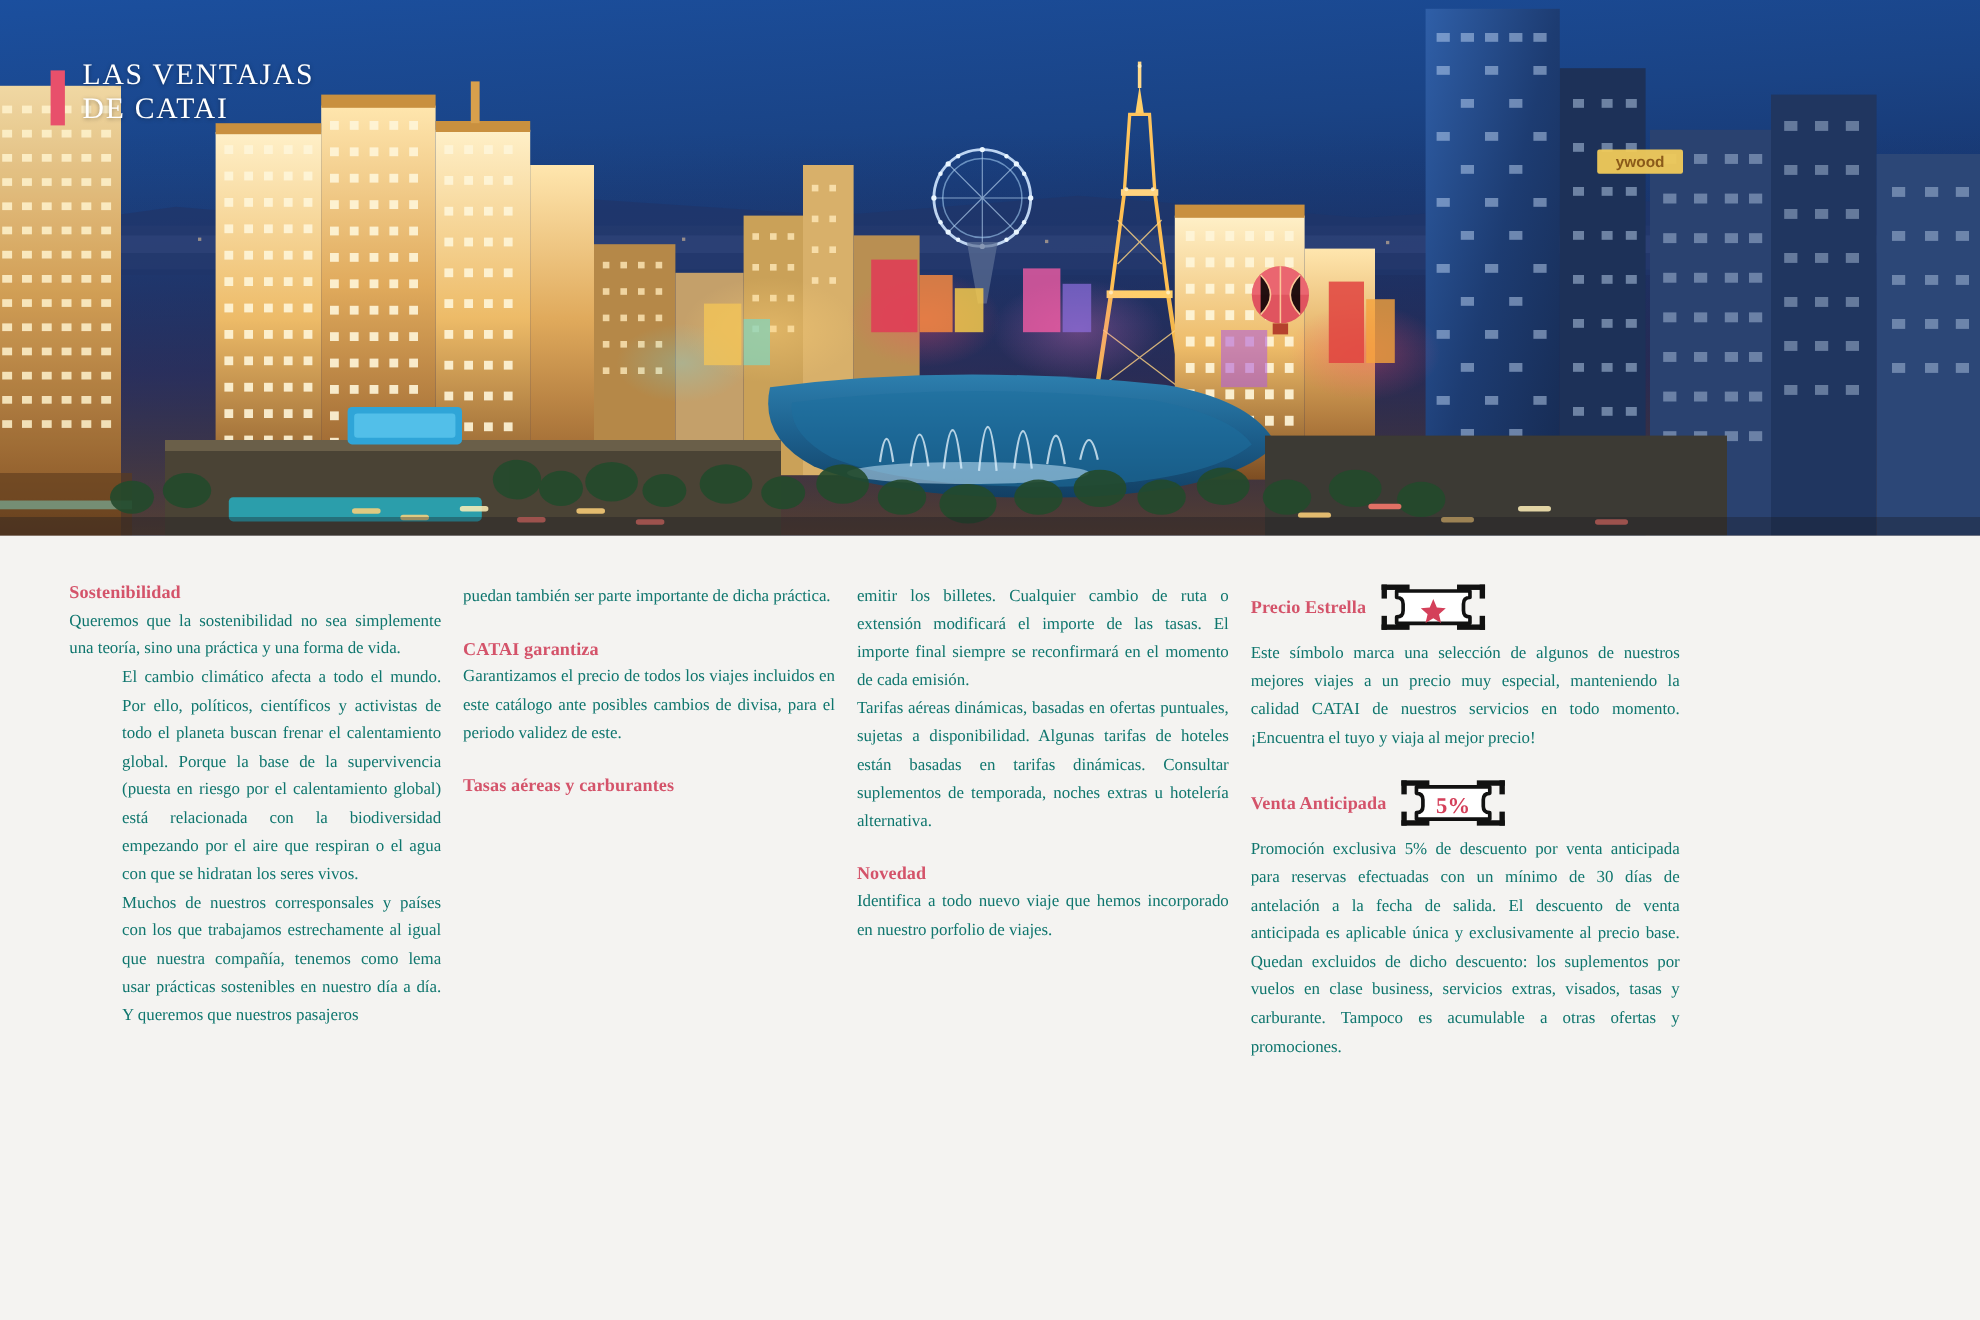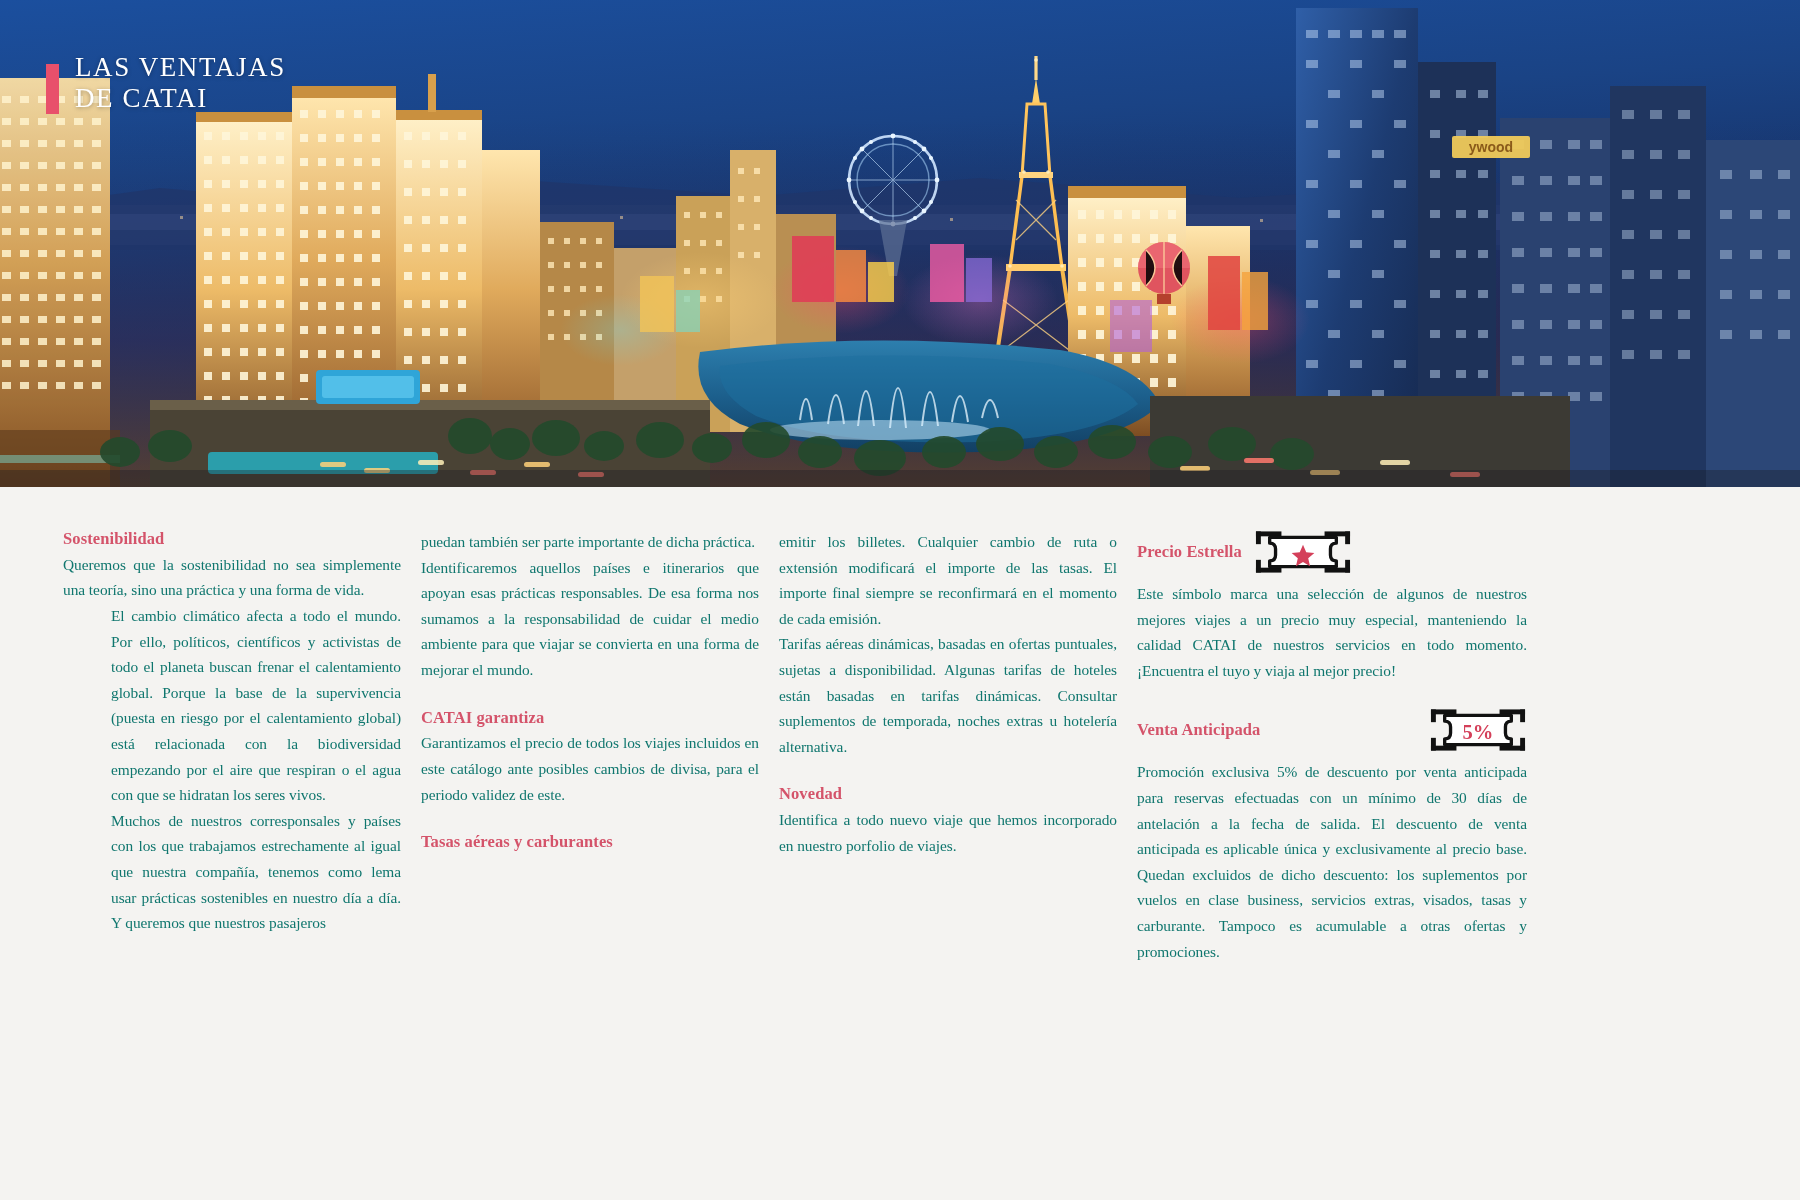--- a/index.html
+++ b/index.html
@@ -107,21 +107,21 @@
   .sec-head.gap { margin-top: 25px; }
 
   
   .icon-head {
     display: flex;
     align-items: center;
     gap: 12px;
     margin-bottom: 6px;
   }
   .icon-head h3.sec-head { margin-bottom: 0; }
-  .icon-head.gap { margin-top: 24px; justify-content: space-between; }
+  .icon-head.gap { margin-top: 24px; }
 
   .ticket { width: 98px; height: 46px; flex: 0 0 auto; }
 </style>
 </head>
 <body>
 
 <div class="page">
 
   <div class="hero">
     <svg viewBox="0 0 1800 487" preserveAspectRatio="none">
@@ -906,21 +906,20 @@
 
       <div class="col">
         <h3 class="sec-head">Sostenibilidad</h3>
         <p class="body">Queremos que la sostenibilidad no sea simplemente una teoría, sino una práctica y una forma de vida.</p>
         <p class="body spacer-before">El cambio climático afecta a todo el mundo. Por ello, políticos, científicos y activistas de todo el planeta buscan frenar el calentamiento global. Porque la base de la supervivencia (puesta en riesgo por el calentamiento global) está relacionada con la biodiversidad empezando por el aire que respiran o el agua con que se hidratan los seres vivos.</p>
         <p class="body spacer-before">Muchos de nuestros corresponsales y países con los que trabajamos estrechamente al igual que nuestra compañía, tenemos como lema usar prácticas sostenibles en nuestro día a día. Y queremos que nuestros pasajeros</p>
       </div>
 
       <div class="col">
         <p class="body">puedan también ser parte importante de dicha práctica.</p>
-        <p class="body">Identificaremos aquellos países e itinerarios que apoyan esas prácticas responsables. De esa forma nos sumamos a la responsabilidad de cuidar el medio ambiente para que viajar se convierta en una forma de mejorar el mundo.</p>
         <h3 class="sec-head gap">CATAI garantiza</h3>
         <p class="body">Garantizamos el precio de todos los viajes incluidos en este catálogo ante posibles cambios de divisa, para el periodo validez de este.</p>
         <h3 class="sec-head gap">Tasas aéreas y carburantes</h3>
       </div>
 
       <div class="col">
         <p class="body">emitir los billetes. Cualquier cambio de ruta o extensión modificará el importe de las tasas. El importe final siempre se reconfirmará en el momento de cada emisión.</p>
         <p class="body">Tarifas aéreas dinámicas, basadas en ofertas puntuales, sujetas a disponibilidad. Algunas tarifas de hoteles están basadas en tarifas dinámicas. Consultar suplementos de temporada, noches extras u hotelería alternativa.</p>
         <h3 class="sec-head gap">Novedad</h3>
         <p class="body">Identifica a todo nuevo viaje que hemos incorporado en nuestro porfolio de viajes.</p>

